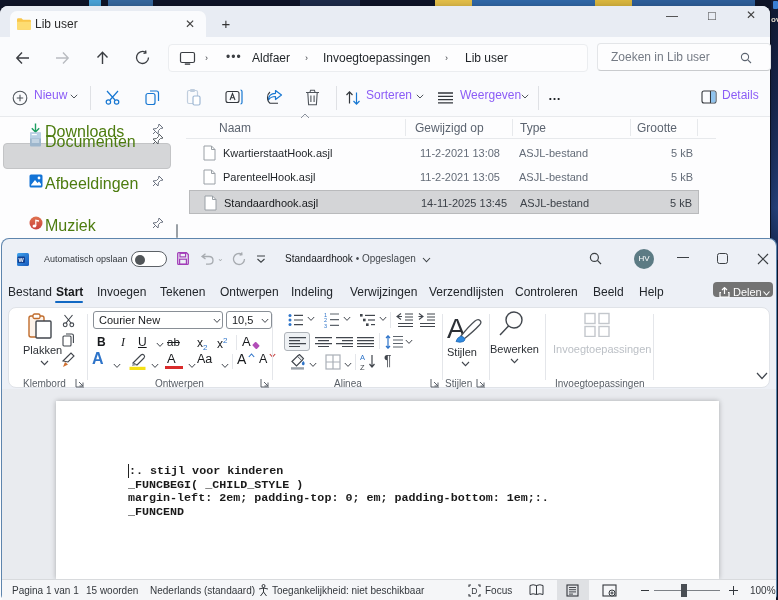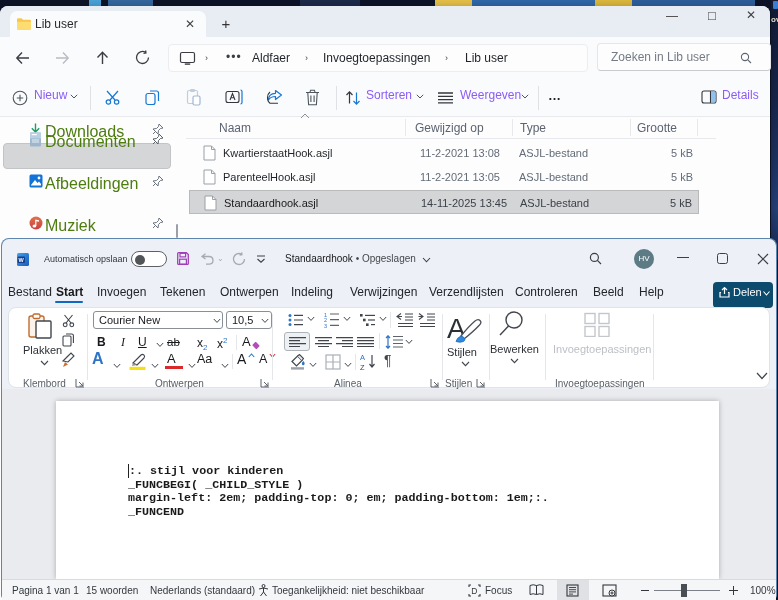--- a/index.html
+++ b/index.html
@@ -350,21 +350,21 @@
       <div class="abs" style="left:53px;top:22px;width:28px;height:2.4px;background:#1168c3;border-radius:1px;"></div>
       <span class="mitem" style="left:95px;">Invoegen</span>
       <span class="mitem" style="left:158px;">Tekenen</span>
       <span class="mitem" style="left:218px;">Ontwerpen</span>
       <span class="mitem" style="left:289px;">Indeling</span>
       <span class="mitem" style="left:348px;">Verwijzingen</span>
       <span class="mitem" style="left:427px;">Verzendlijsten</span>
       <span class="mitem" style="left:513px;">Controleren</span>
       <span class="mitem" style="left:591px;">Beeld</span>
       <span class="mitem" style="left:637px;">Help</span>
-      <div class="abs" style="left:711px;top:3px;width:60px;height:26px;background:#0c4a6e;border-radius:4px;">
+      <div class="abs" style="left:711px;top:3px;width:60px;height:15px;background:#737373;border-radius:4px;">
         <svg class="abs" style="left:6px;top:5px" width="11" height="11" viewBox="0 0 11 11">
             <path d="M5.5 7 L5.5 1 M3 3 L5.5 0.6 L8 3" stroke="#fff" stroke-width="1.2" fill="none"></path>
             <path d="M2 5.5 L1 5.5 L1 10 L10 10 L10 5.5 L9 5.5" stroke="#fff" stroke-width="1.2" fill="none"></path>
           </svg>
         <span class="abs" style="left:20px;top:4px;color:#fff;font-size:11px;">Delen</span>
         <svg class="abs" style="left:50px;top:9px" width="7" height="5" viewBox="0 0 7 5">
             <path d="M0.5 0.5 L3.5 4 L6.5 0.5" stroke="#fff" stroke-width="1.1" fill="none"></path>
           </svg>
       </div>
     </div>

